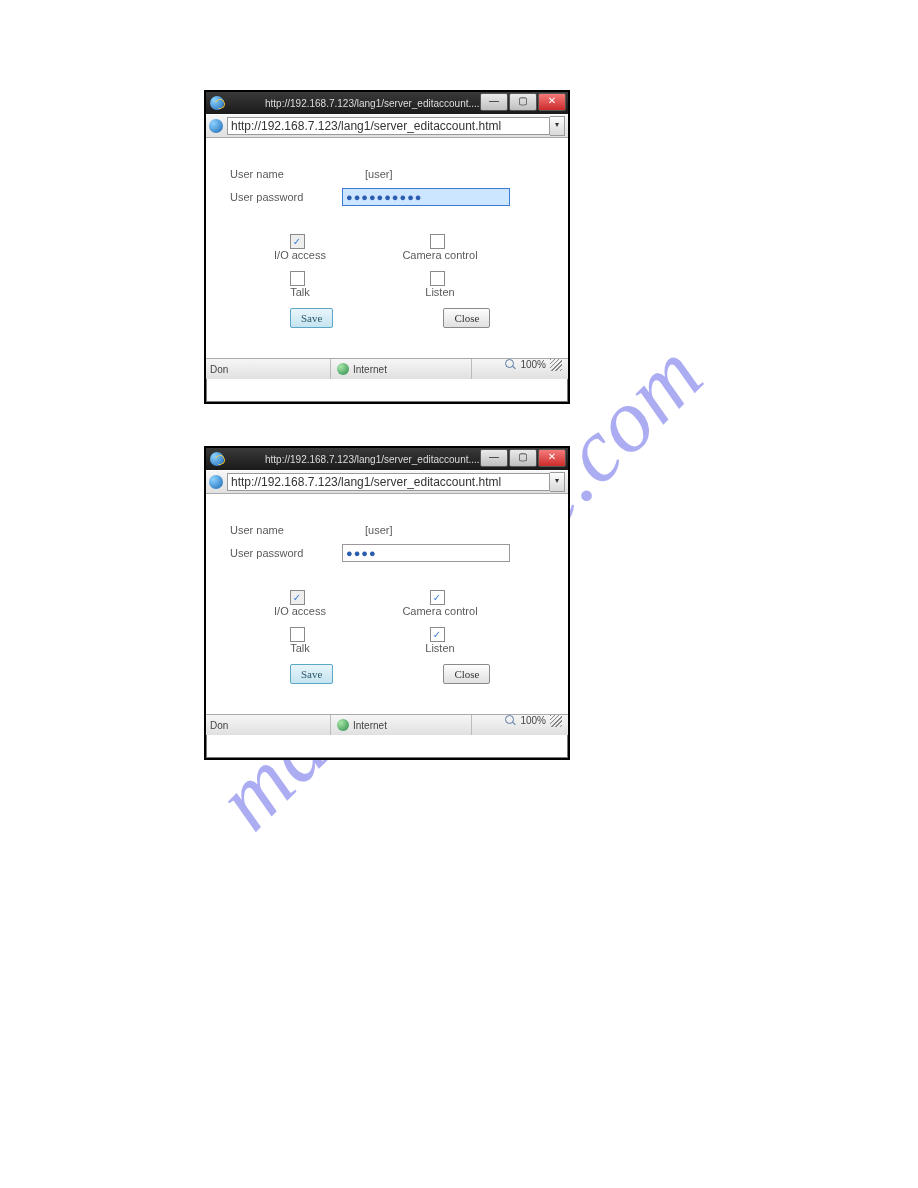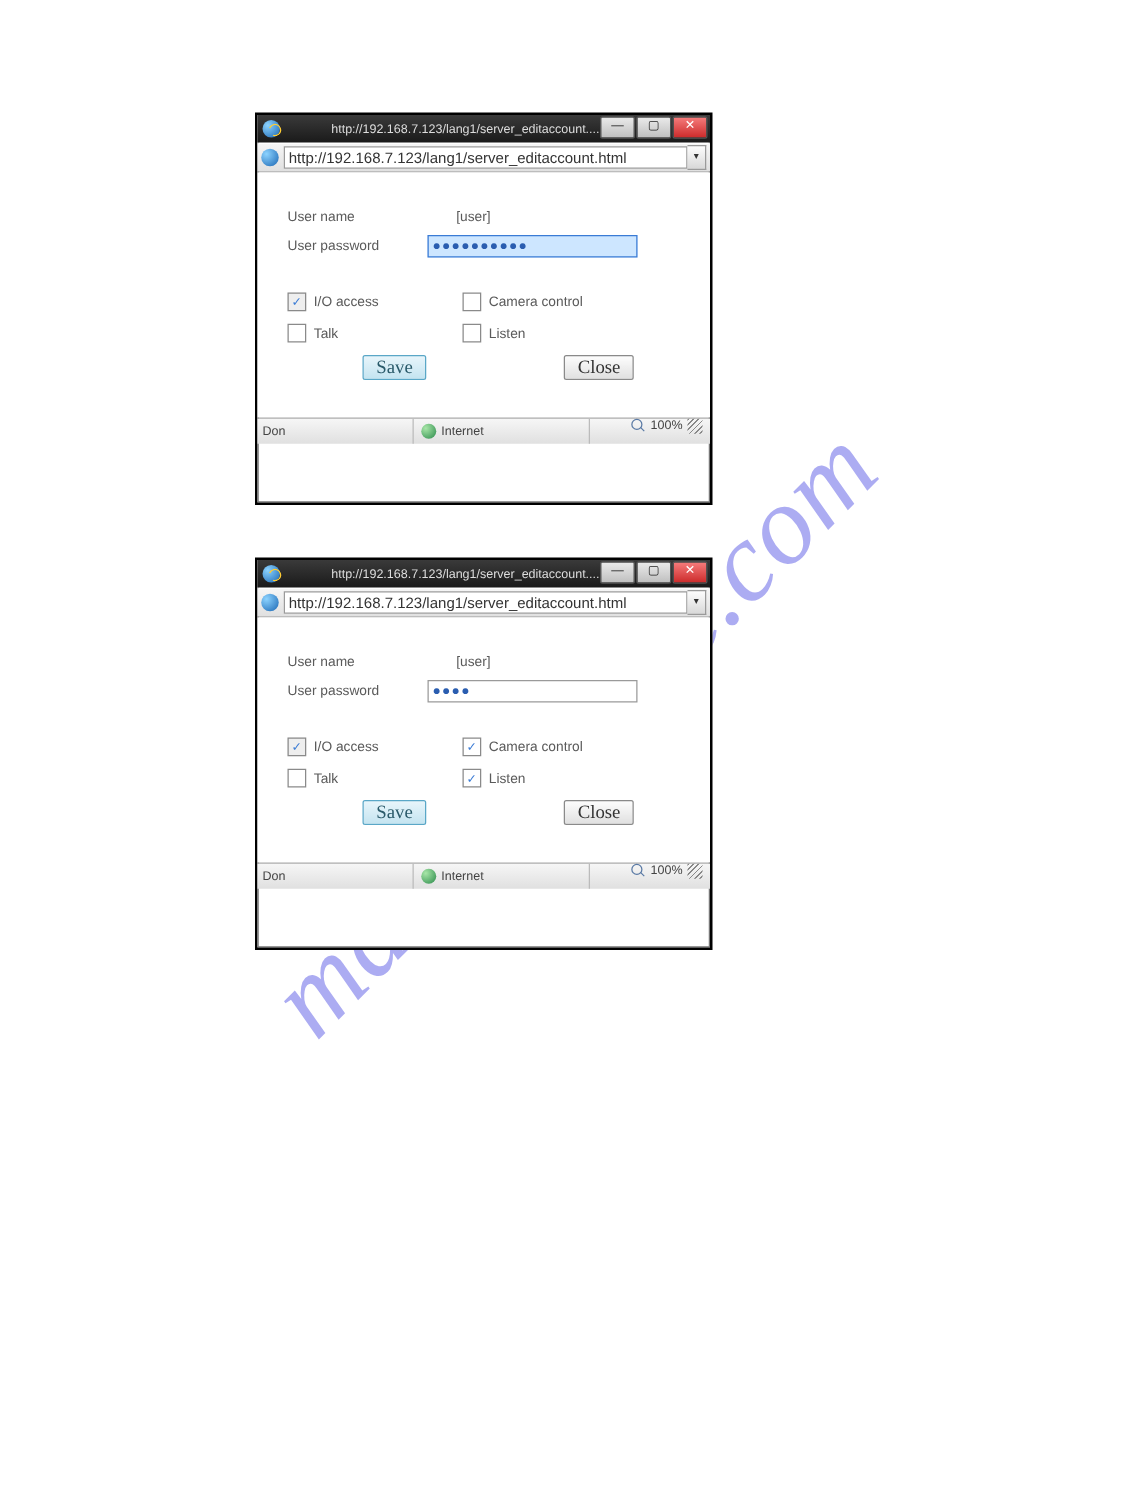--- a/index.html
+++ b/index.html
@@ -18,27 +18,27 @@
   .addrbar input.url{flex:1;height:16px;border:1px solid #9a9a9a;background:#fff;font-size:12px;padding:0 3px;color:#333;}
   .addrbar .dropdown{width:14px;height:18px;border:1px solid #9a9a9a;border-left:none;background:linear-gradient(to bottom,#fdfdfd,#d8d8d8);text-align:center;line-height:16px;font-size:8px;color:#333;cursor:default;}
   .content{background:#fff;padding:30px 24px 10px 24px;}
   .row{display:flex;align-items:center;margin-bottom:8px;}
   .lbl{width:112px;color:#5a5a5a;}
   .val{color:#5a5a5a;padding-left:23px;}
   input.pw{width:160px;height:16px;border:1px solid #9a9a9a;font-family:Tahoma;font-size:11px;padding:0 3px;letter-spacing:1px;color:#2a5db0;}
   .pw.selected{background:#cde6ff;border:1px solid #3a7bd5;}
   .checks{margin-top:28px;}
   .checkrow{display:flex;margin-bottom:10px;}
-  .checkcell{width:140px;display:flex;align-items:center;color:#5a5a5a;}
+  .checkcell{width:140px;display:flex;align-items:center;color:#5a5a5a;flex-direction:column;}
   .cb{width:13px;height:13px;border:1px solid #8a8a8a;background:#fff;margin-right:6px;display:inline-flex;align-items:center;justify-content:center;font-size:10px;color:#3a7bd5;}
   .cb.checked::before{content:"✓";}
   .cb.disabled{background:#eee;}
   .btnrow{display:flex;margin-top:6px;margin-bottom:20px;}
   .btnrow .spacer{width:60px;}
-  button.uxbtn{font-family:Tahoma;font-size:15px;height:20px;padding:0 10px;border:1px solid #8a8a8a;background:linear-gradient(to bottom,#fdfdfd,#e0e0e0);border-radius:2px;cursor:pointer;color:#333;}
+  button.uxbtn{font-family:Tahoma;font-size:11px;height:20px;padding:0 10px;border:1px solid #8a8a8a;background:linear-gradient(to bottom,#fdfdfd,#e0e0e0);border-radius:2px;cursor:pointer;color:#333;}
   button.save{border:1px solid #5aa7c7;background:linear-gradient(to bottom,#e8f5fb,#c4e4f0);color:#2a5a6a;}
   .btnrow .gap{width:110px;}
   .statusbar{height:20px;background:linear-gradient(to bottom,#f6f6f6,#e0e0e0);border-top:1px solid #aaa;display:flex;align-items:center;font-size:10px;color:#444;}
   .statusbar .left{width:120px;padding-left:4px;border-right:1px solid #bbb;height:100%;display:flex;align-items:center;}
   .statusbar .mid{flex:1;display:flex;align-items:flex-end;padding-left:6px;}
   .globe{width:12px;height:12px;border-radius:50%;background:radial-gradient(circle at 30% 30%,#a8e6a8,#2a8a4a);margin-right:4px;}
   .statusbar .right{width:90px;display:flex;align-items:flex-start;justify-content:flex-end;padding-right:6px;border-left:1px solid #bbb;height:100%;}
   .mag{width:12px;height:12px;margin-right:3px;position:relative;}
   .mag::before{content:"";position:absolute;width:7px;height:7px;border:1px solid #5a7aa5;border-radius:50%;left:0;top:0;}
   .mag::after{content:"";position:absolute;width:4px;height:1px;background:#5a7aa5;left:7px;top:8px;transform:rotate(45deg);}

